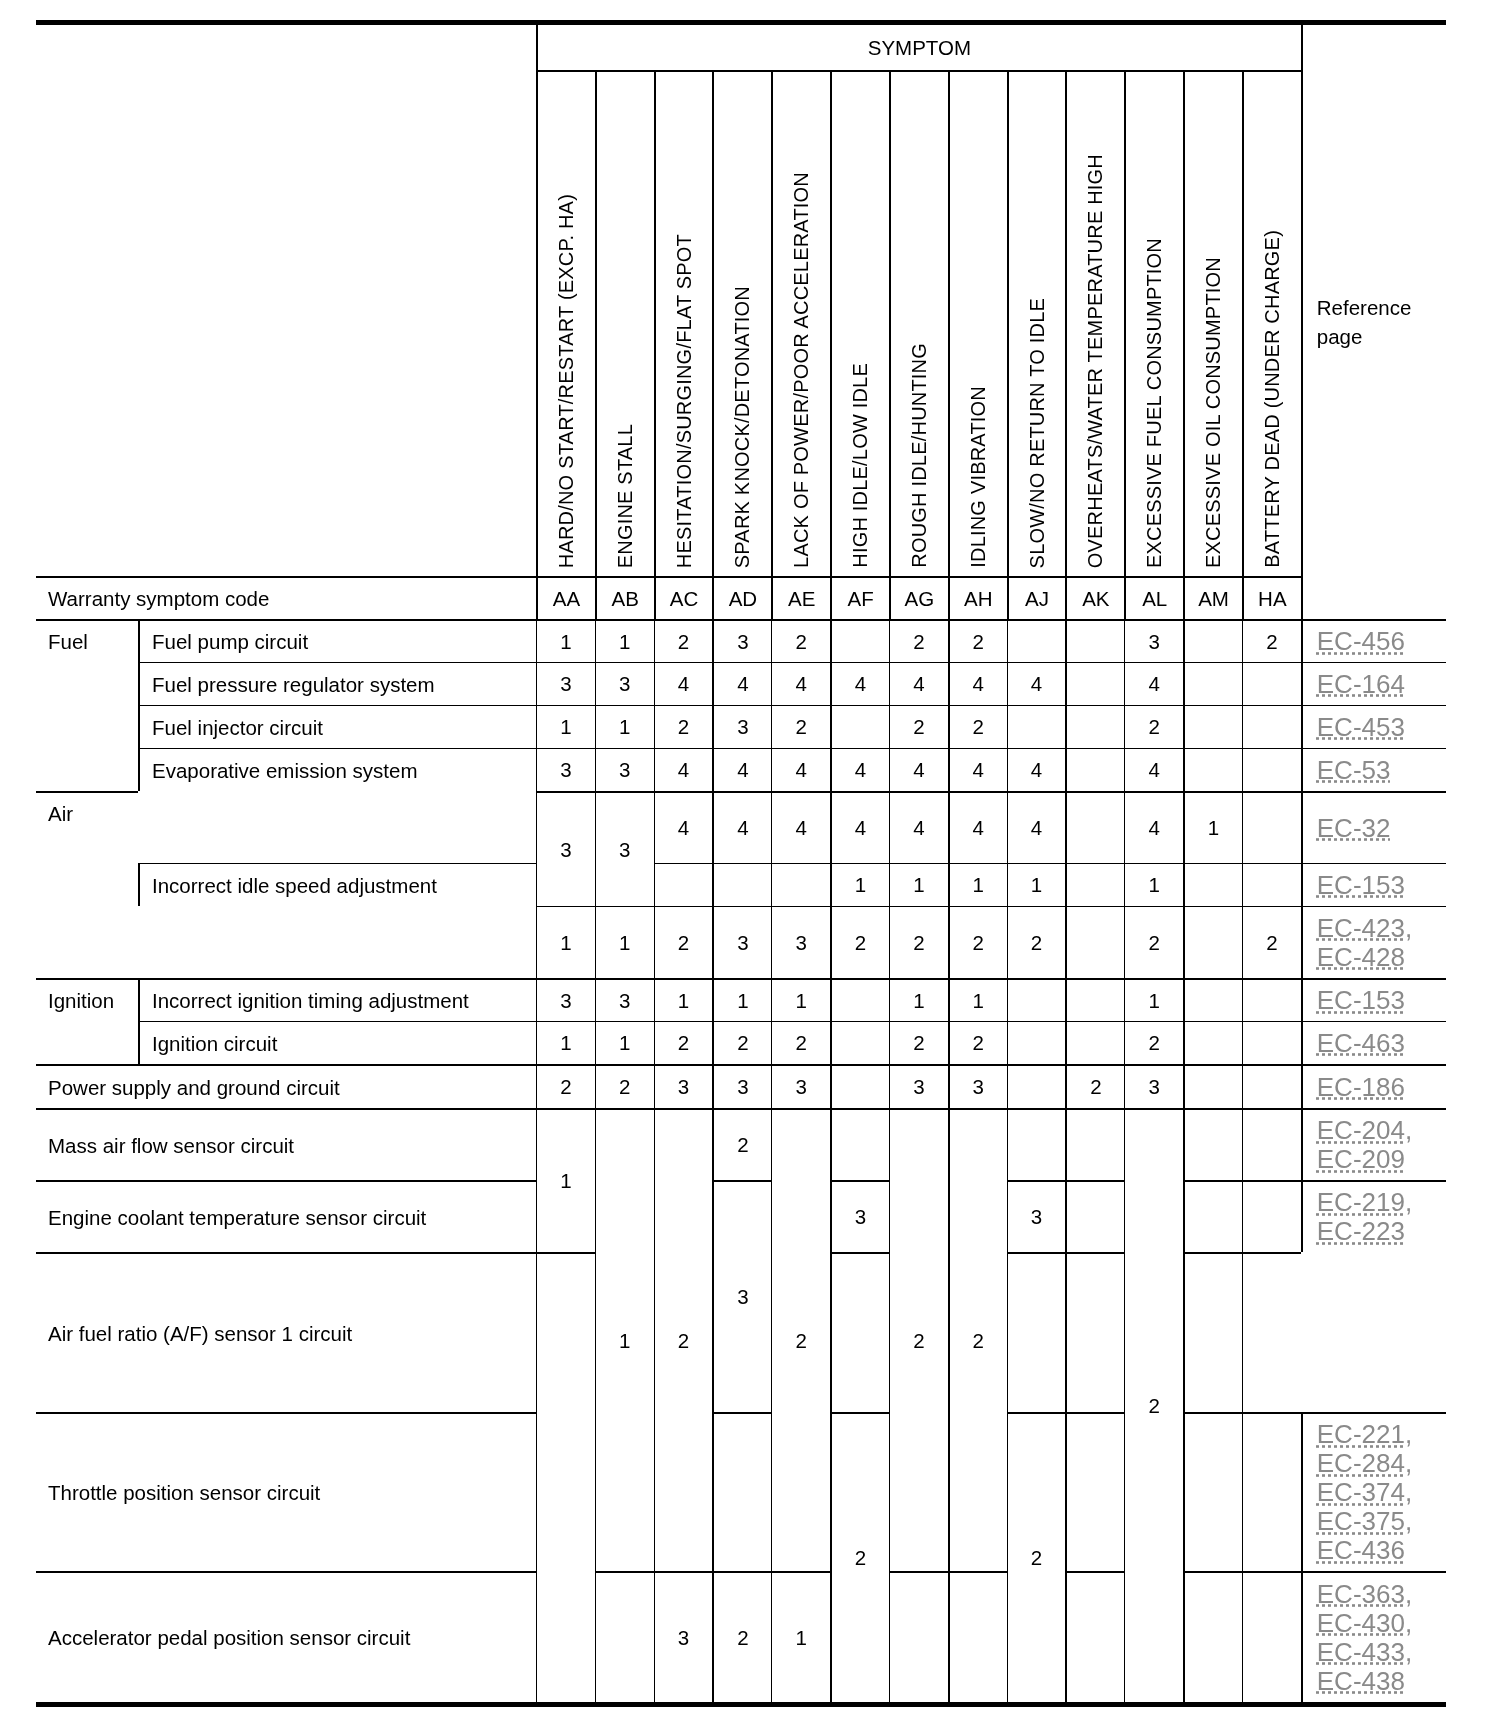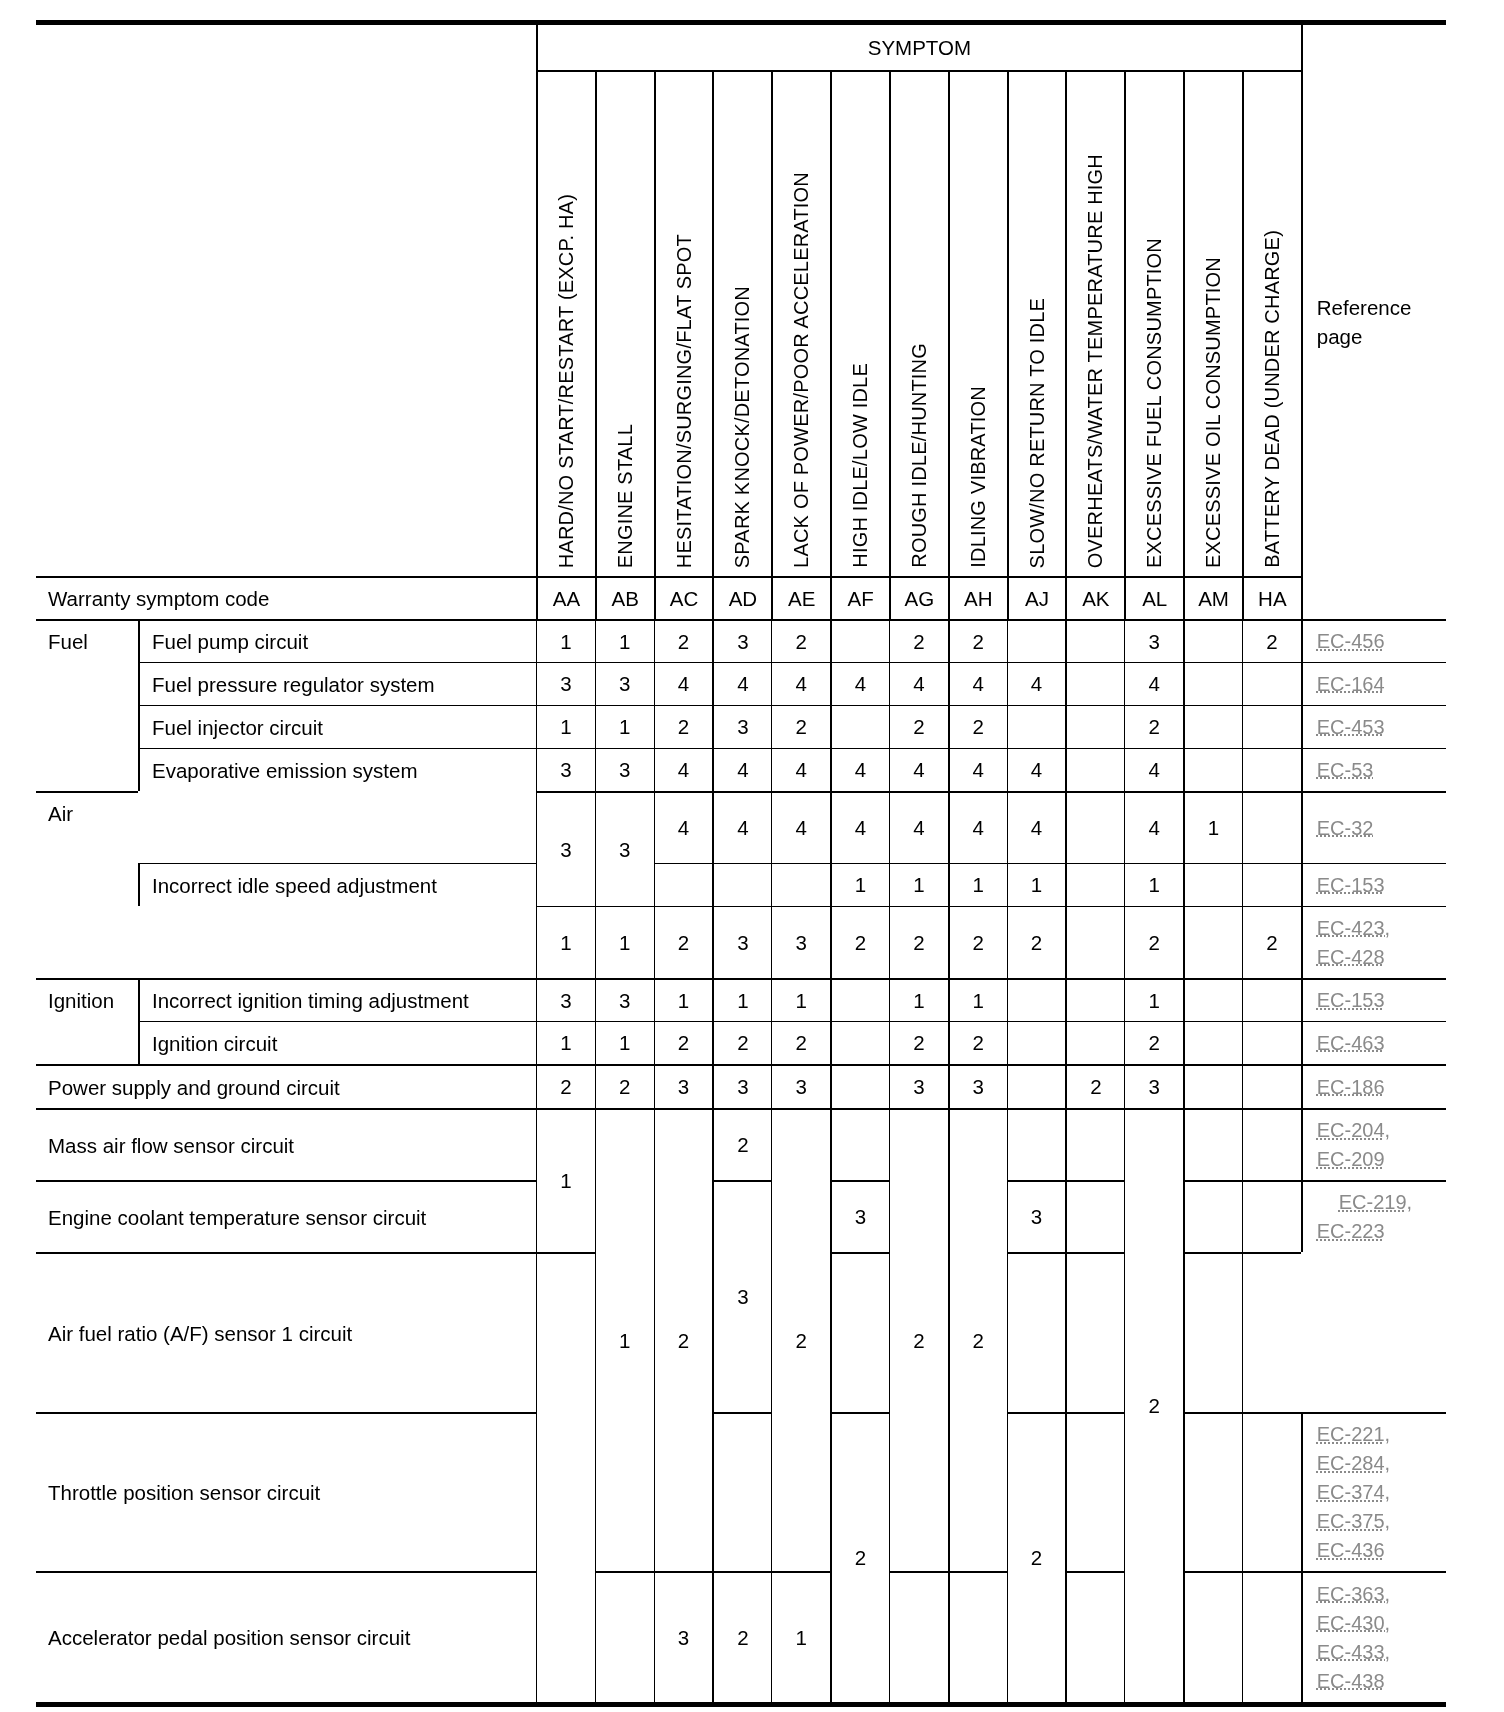--- a/index.html
+++ b/index.html
@@ -20,21 +20,21 @@
   .blt { border-left: 1.5px solid #000; }
   .bt { border-top: 2.5px solid #000; }
   .btt { border-top: 1.5px solid #000; }
   .num { display: flex; align-items: center; justify-content: center; }
   .lbl { display: flex; align-items: center; padding-left: 12px; line-height: 27px; }
   .lbl.top { align-items: flex-start; padding-top: 7px; }
   .sym-title { display: flex; align-items: center; justify-content: center; font-size: 20.5px; }
   .rot { display: flex; align-items: flex-end; justify-content: center; padding-bottom: 8px; }
   .rot span { writing-mode: vertical-rl; transform: rotate(180deg); white-space: nowrap; font-size: 20px; letter-spacing: 0.2px; }
   .ref { padding-left: 14px; display: flex; flex-direction: column; justify-content: center; }
-  .ref a { color: #8a8a8a; text-decoration: underline dotted #8a8a8a; font-size: 20px; line-height: 29px; }
+  .ref a { color: #8a8a8a; text-decoration: underline dotted #8a8a8a; font-size: 26px; line-height: 29px; }
   .refhead { display: flex; align-items: center; padding-left: 14px; line-height: 29px; font-size: 20.5px; }
 </style>
 </head>
 <body>
 
 <div id="grid">
     <div class="c " style="grid-area: 1 / 1 / 3 / 3;"></div>
     <div class="c sym-title bl" style="grid-area: 1 / 3 / 2 / 16;">
       <span>SYMPTOM</span>
     </div>
@@ -199,21 +199,21 @@
       <a style="color: rgb(138, 138, 138);">EC-463</a>
     </div>
     <div class="c ref bl bt" style="grid-area: 13 / 16 / 14 / 17;">
       <a style="color: rgb(138, 138, 138);">EC-186</a>
     </div>
     <div class="c ref bl bt" style="grid-area: 14 / 16 / 15 / 17;">
       <a style="color: rgb(138, 138, 138);">EC-204,</a>
       <a style="color: rgb(138, 138, 138);">EC-209</a>
     </div>
     <div class="c ref bl bt" style="grid-area: 15 / 16 / 16 / 17;">
-      <a style="color: rgb(138, 138, 138); margin-left: 22px;">EC-219,</a>
+      <a style="color: rgb(138, 138, 138);">EC-219,</a>
       <a style="color: rgb(138, 138, 138);">EC-223</a>
     </div>
     <div class="c ref bl bt" style="grid-area: 17 / 16 / 18 / 17;">
       <a style="color: rgb(138, 138, 138);">EC-221,</a>
       <a style="color: rgb(138, 138, 138);">EC-284,</a>
       <a style="color: rgb(138, 138, 138);">EC-374,</a>
       <a style="color: rgb(138, 138, 138);">EC-375,</a>
       <a style="color: rgb(138, 138, 138);">EC-436</a>
     </div>
     <div class="c ref bl bt" style="grid-area: 18 / 16 / 19 / 17;">

